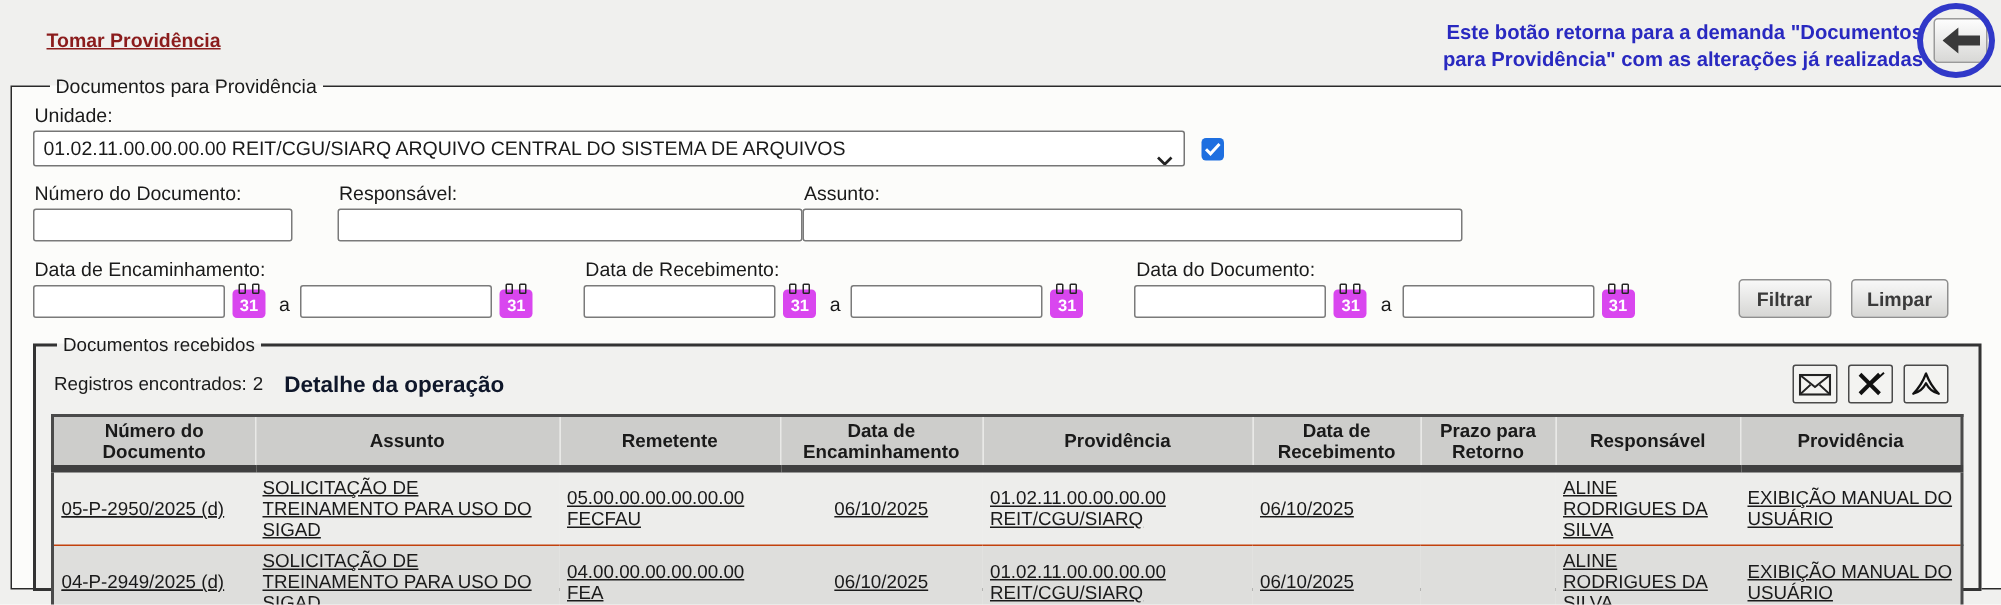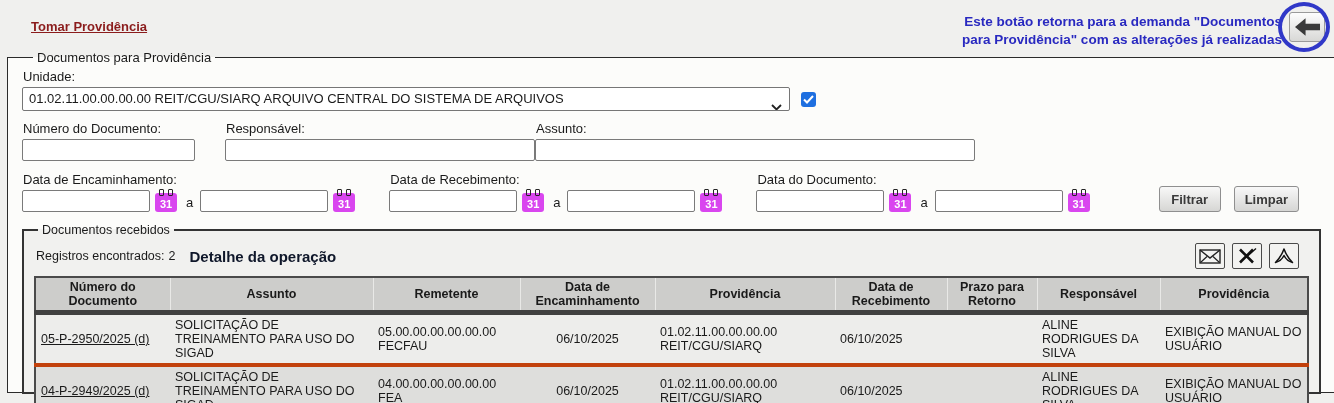--- a/index.html
+++ b/index.html
@@ -120,21 +120,22 @@
     width:1273px; margin:0 2px; border-collapse:collapse;
     border:2px solid #4a4a4a; table-layout:fixed; font-size:12.5px;
   }
   table.results th{
     background:#cdcdcb; font-weight:bold; text-align:center;
     padding:2px 5px; height:30px; vertical-align:middle;
     border-right:1px solid #e9e9e7; border-bottom:5px solid #404040;
   }
   table.results td{
     padding:3px 5px; height:36px; vertical-align:middle;
-    border-bottom:4px solid #c2410c;
+    border-bottom:1px solid #c2410c;
+    text-decoration:underline;
   }
   tr.r1 td{ background:#ededeb; }
   tr.r2 td{ background:#dededc; }
   td.center{ text-align:center; }
   .doc-link{ color:#1a1a1a; text-decoration:underline; cursor:pointer; white-space:nowrap; }
 </style>
 </head>
 <body>
 
 <div id="app">

